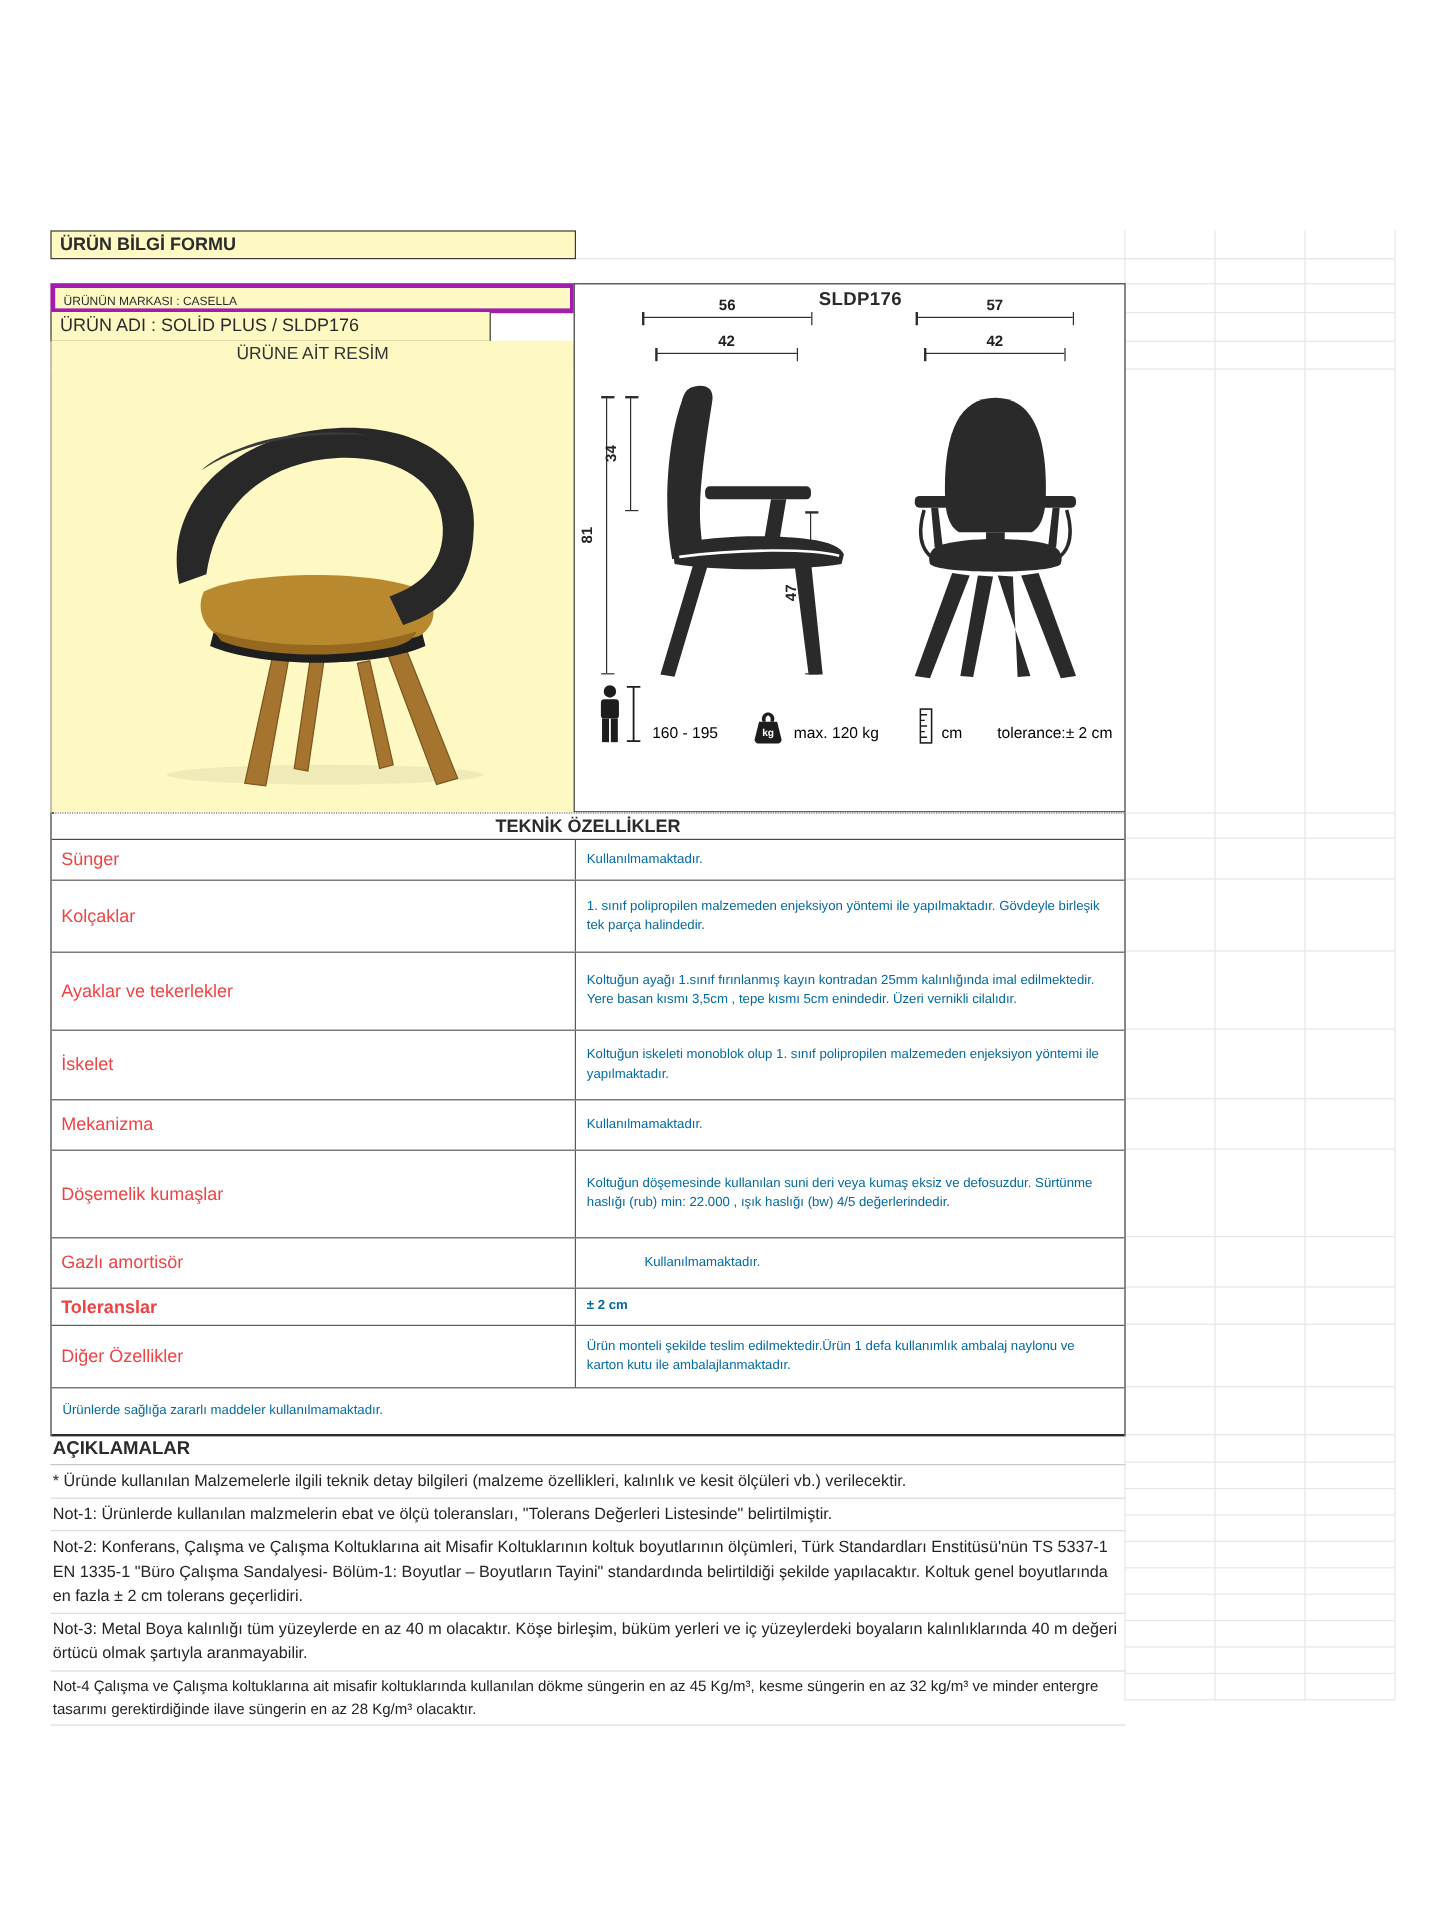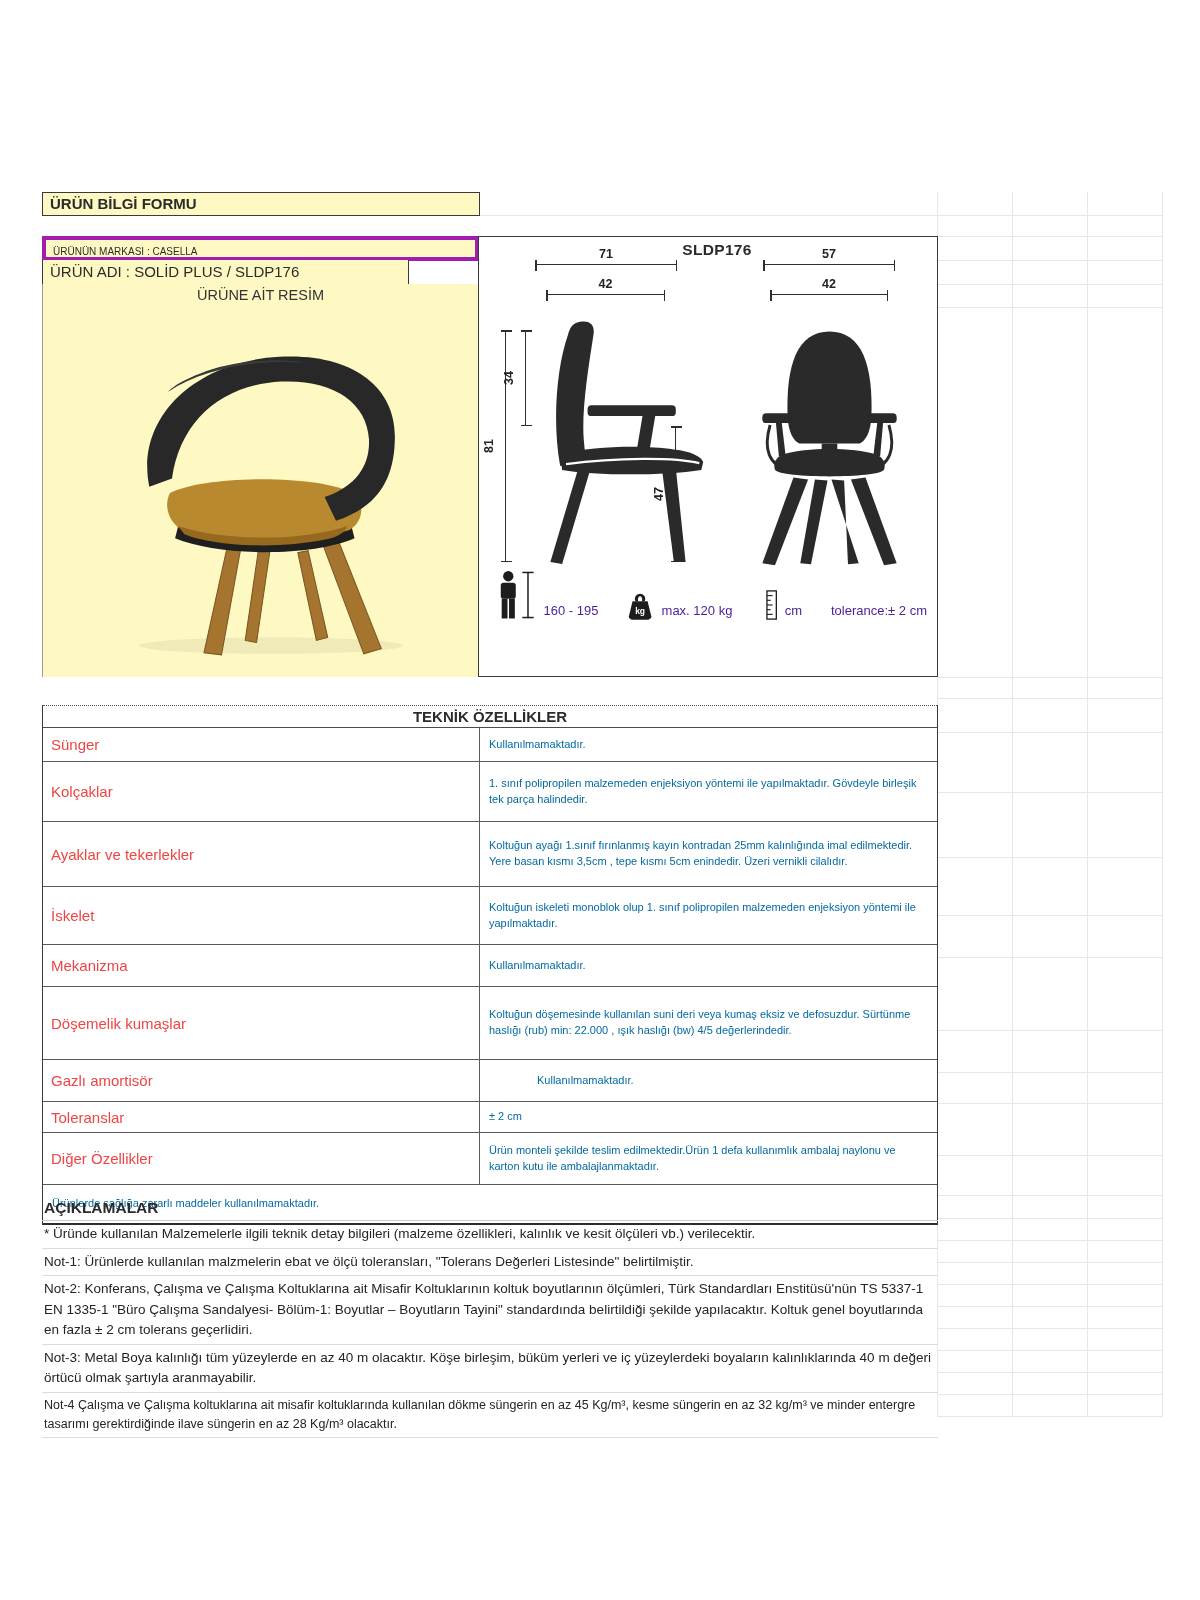--- a/index.html
+++ b/index.html
@@ -31,41 +31,41 @@
   .hdim::before{left:-1px;} .hdim::after{right:-1px;}
   .hdim .dim-label{position:absolute;left:0;right:0;top:-18px;text-align:center;
     font-size:12.5px;font-weight:bold;color:#222;}
   .vdim{position:absolute;border-left:1.5px solid #2e2e2e;}
   .vdim::before,.vdim::after{content:"";position:absolute;left:-5.5px;width:11px;height:1.5px;background:#2e2e2e;}
   .vdim::before{top:-1px;} .vdim::after{bottom:-1px;}
   .vdim .dim-label{position:absolute;left:-24px;top:50%;transform:translateY(-50%) rotate(-90deg);
     font-size:12.5px;font-weight:bold;color:#222;white-space:nowrap;}
   
   .legend-row{position:absolute;left:18px;right:10px;top:326px;height:58px;display:flex;
-    align-items:flex-end;font-size:13px;color:#4c1d95;z-index:3;}
+    align-items:flex-end;font-size:13px;color:#000000;z-index:3;}
   .legend-row .txt{padding:0 0 3px 7px;white-space:nowrap;}
   
   #spec-table{position:absolute;left:42px;top:677px;width:896px;box-sizing:border-box;
-    border-left:1px solid #3a3a3a;border-right:1px solid #3a3a3a;z-index:2;background:#fff;margin-top:28px;}
+    border-left:1px solid #3a3a3a;border-right:1px solid #3a3a3a;z-index:2;background:#fff;}
   .spec-title{border-top:1px dotted #555;border-bottom:1px solid #4a4a4a;height:21px;
     font-weight:bold;font-size:15px;line-height:21px;text-align:center;}
   .spec-row{display:flex;border-bottom:1px solid #5a5a5a;box-sizing:border-box;}
   .spec-row:last-child{border-bottom:2px solid #2d2d2d;}
   .spec-label{width:437px;box-sizing:border-box;border-right:1px solid #5a5a5a;
     padding:2px 8px;font-size:15px;color:#ef4444;display:flex;align-items:center;}
   .spec-value{flex:1;padding:3px 9px;font-size:11px;line-height:1.42;color:#0369a1;
     display:flex;flex-direction:column;justify-content:center;}
   .spec-row:nth-child(2) {min-height:34px;}
   .spec-row:nth-child(3) {min-height:60px;}
   .spec-row:nth-child(4) {min-height:65px;}
   .spec-row:nth-child(5) {min-height:58px;}
   .spec-row:nth-child(6) {min-height:42px;}
   .spec-row:nth-child(7) {min-height:73px;}
   .spec-row:nth-child(8) {min-height:42px;gap:48px;}
-  .spec-row:nth-child(9) {min-height:31px;}
+  .spec-row:nth-child(9) {min-height:31px;font-weight:bold;}
   .spec-row:nth-child(10){min-height:52px;}
   .spec-row:nth-child(11){min-height:40px;}
   
   #notes{position:absolute;left:42px;top:1197px;width:896px;z-index:2;}
   .notes-title{font-weight:bold;font-size:15.5px;padding:2px 2px 3px 2px;border-bottom:1px solid #c9c9c9;}
   .note-item{font-size:13.5px;line-height:1.52;padding:3px 2px;border-bottom:1px solid #dcdcdc;color:#242424;}
   .note-item:nth-child(6){font-size:12.5px;}
   svg{display:block;}
 </style>
 </head>
@@ -129,21 +129,21 @@
 
     <path d="M42,152 C28,84 88,30 168,26 C242,22 283,58 280,108 C279,148 260,173 223,185 L212,162 C244,151 256,130 255,106 C253,70 220,48 170,50 C112,53 72,88 64,144 Z" fill="#282828"></path>
     <path d="M60,60 C95,36 150,28 195,32 C170,26 120,30 92,42 C76,48 66,54 60,60 Z" fill="#3a3a3a"></path>
   </svg>
 </div>
 
 <div class="cell" id="diagram-box">
   <div class="model">SLDP176</div>
 
   <div class="hdim" style="left:57px;top:27px;width:140px;">
-    <span class="dim-label">71</span>
+    <span class="dim-label">56</span>
     </div>
   <div class="hdim" style="left:68px;top:57px;width:117px;">
     <span class="dim-label">42</span>
     </div>
   <div class="hdim" style="left:285px;top:27px;width:130px;">
     <span class="dim-label">57</span>
     </div>
   <div class="hdim" style="left:292px;top:57px;width:116px;">
     <span class="dim-label">42</span>
     </div>

